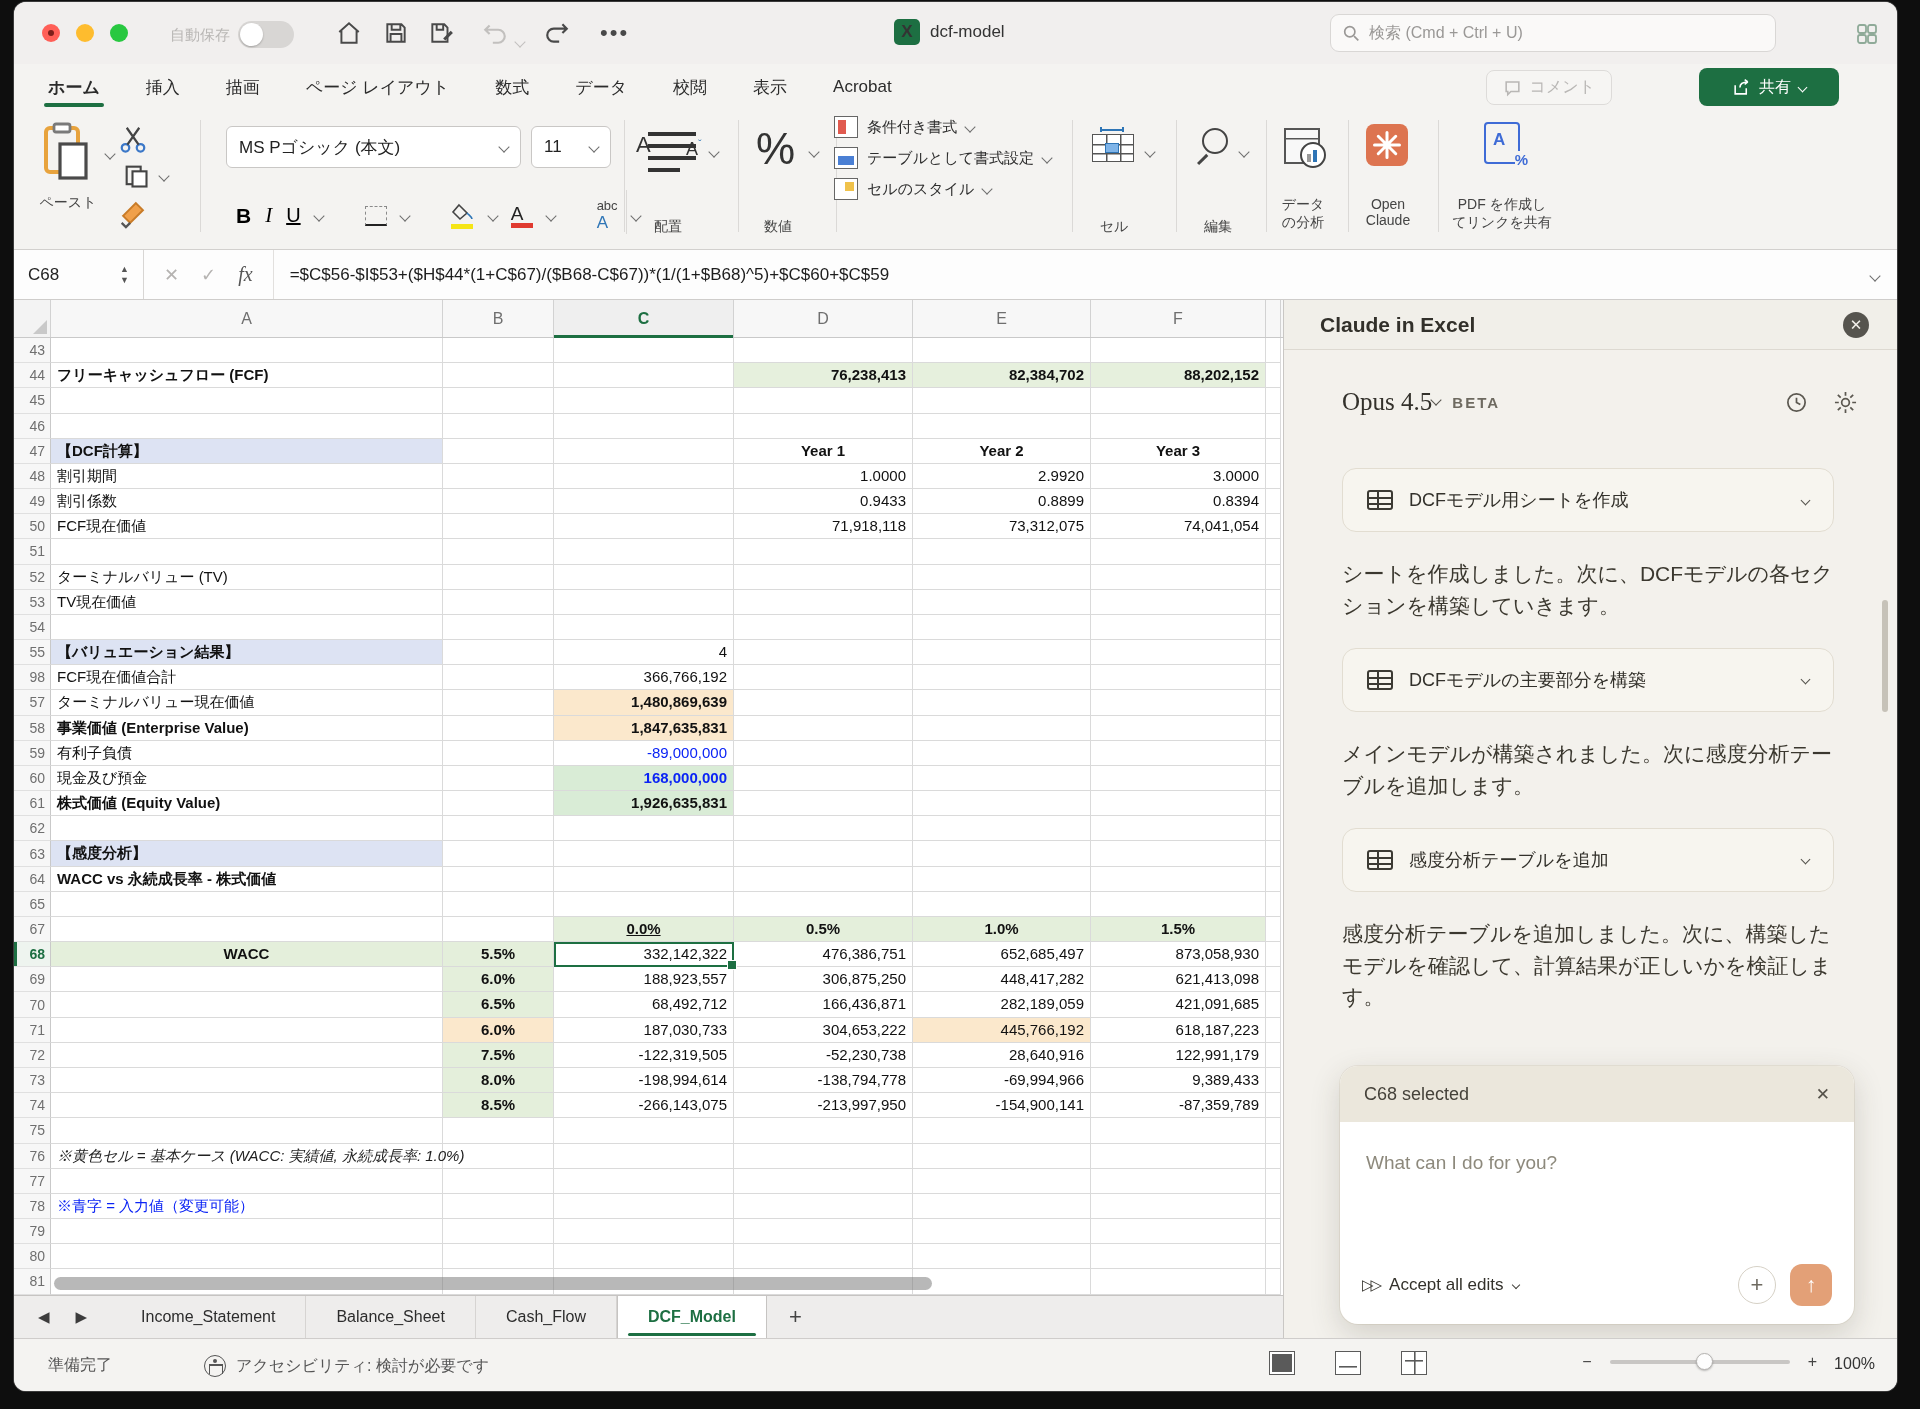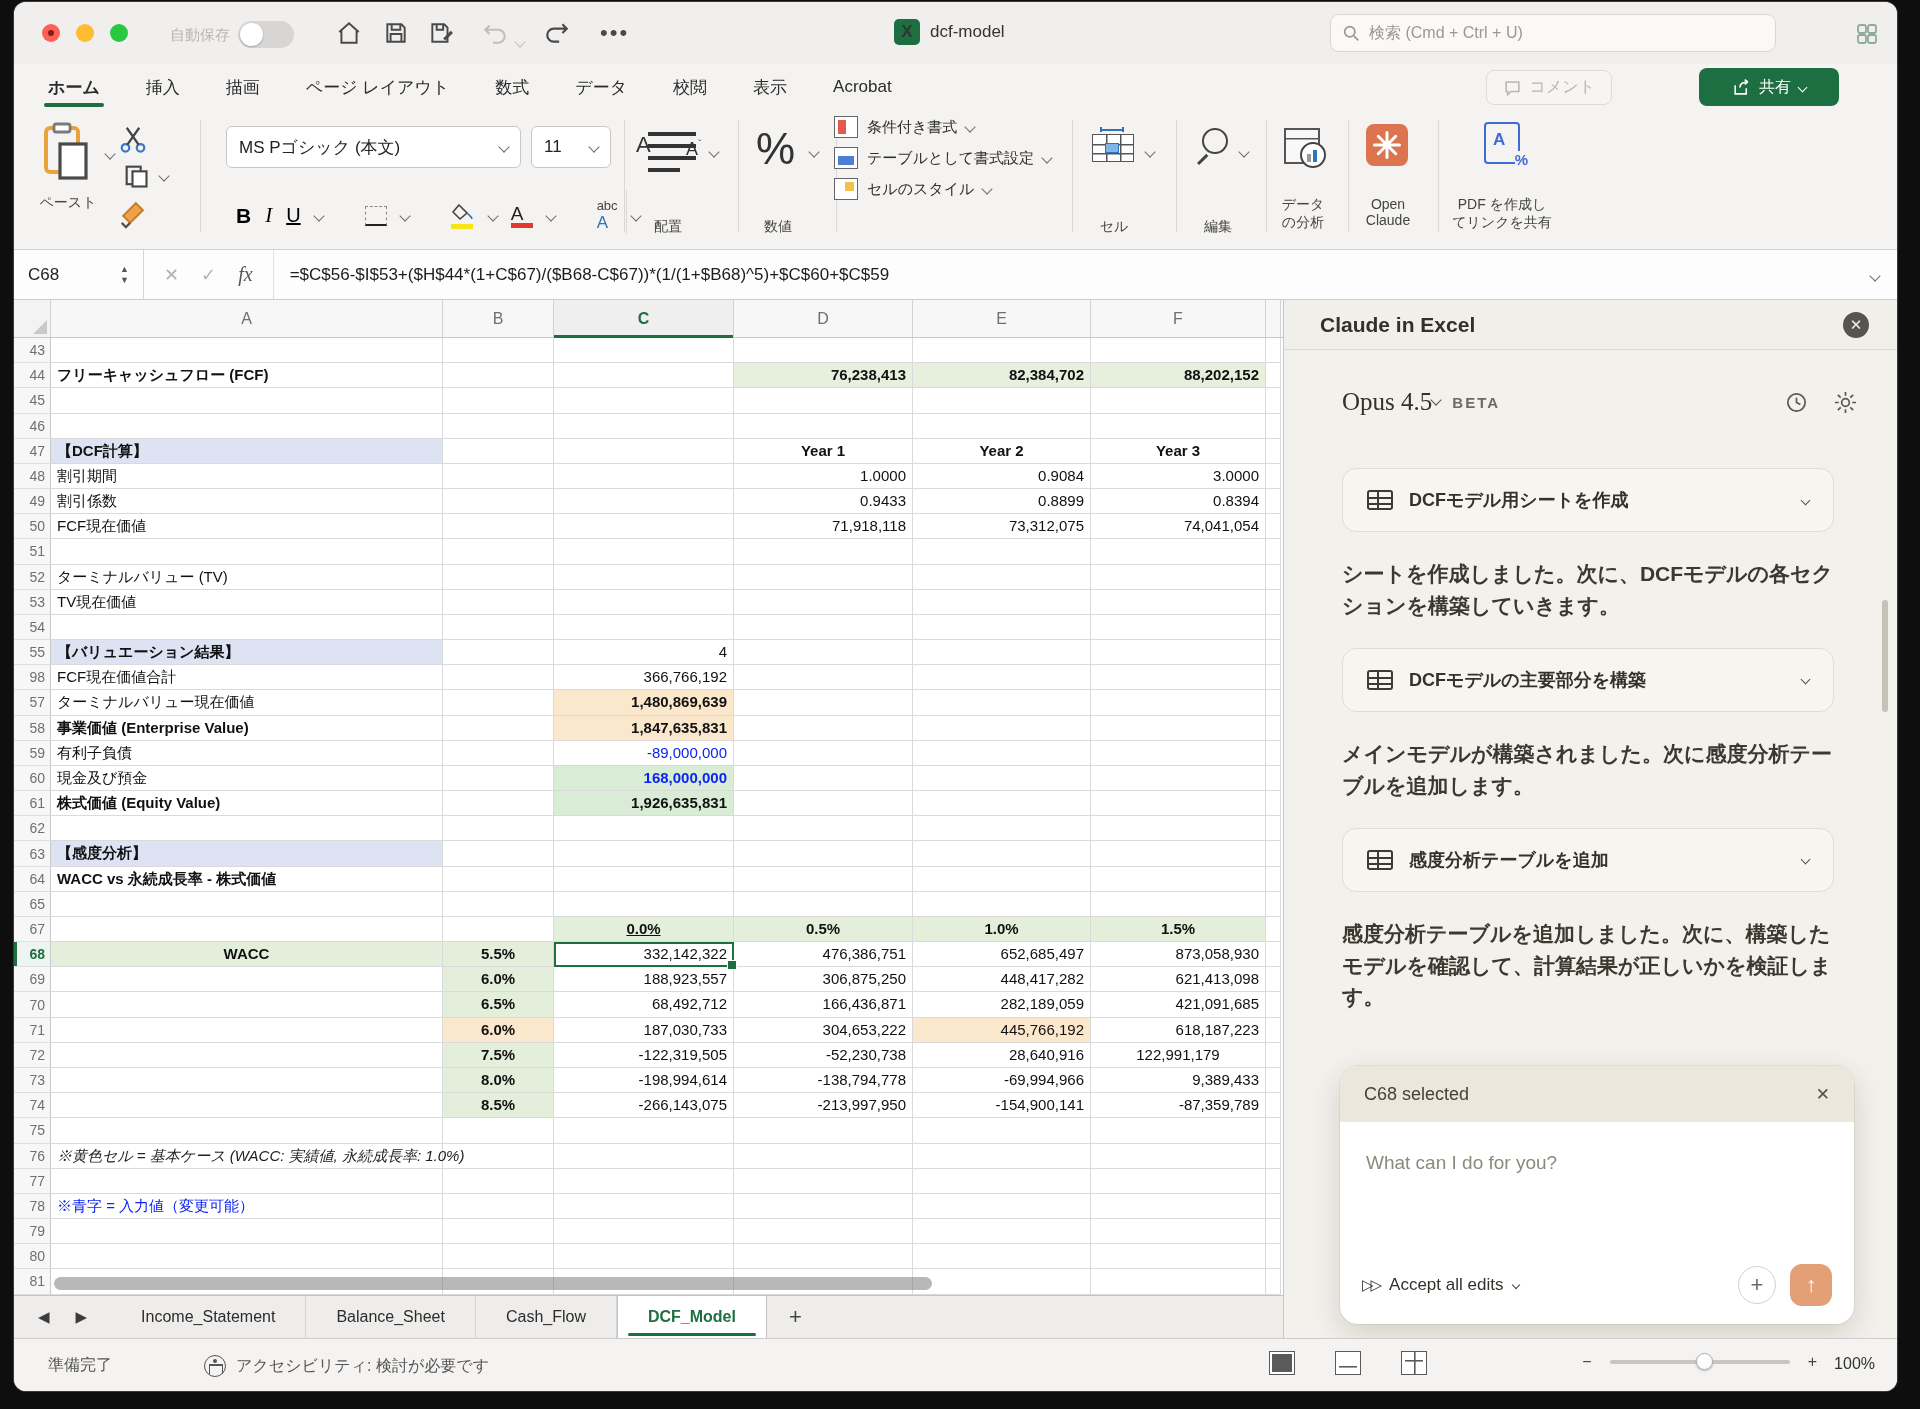--- a/index.html
+++ b/index.html
@@ -122,21 +122,21 @@
   .panel { width:614px; height:100%; background:#f3f1ec; border-left:1px solid #c9c7c4; position:relative; }
   .panelheader { height:50px; background:#f1efe9; border-bottom:1px solid #ddd9d1; display:flex; align-items:center; justify-content:space-between; padding:0 28px 0 36px; }
   .panelheader .ttl { font-size:21px; font-weight:bold; color:#32302a; }
   .pclose { width:26px; height:26px; border-radius:50%; background:#56544e; color:#f3f1ec; display:flex; align-items:center; justify-content:center; font-size:15px; }
   .modelrow { display:flex; align-items:center; padding:38px 40px 4px 58px; }
   .modelname { font-family:"Liberation Serif",serif; font-size:25px; color:#33312b; }
   .modelrow .chev { border-color:#55534d; margin-top:-4px; }
   .beta { font-size:15px; letter-spacing:2px; font-weight:bold; color:#6e6a60; margin-left:12px; }
   .mr-icons { margin-left:auto; display:flex; gap:26px; color:#5b5850; }
   .mr-icons svg { width:23px; height:23px; }
-  .items { padding:26px 24px 0 58px;font-weight:bold; }
+  .items { padding:26px 24px 0 58px; }
   .msg-card { height:64px; border:1px solid #e2ddd1; background:#f7f5ef; border-radius:14px; display:flex; align-items:center; padding:0 24px; gap:16px; margin:22px 0; width:492px; }
   .msg-card .lbl { font-size:18px; color:#33312b; }
   .msg-card .chev { margin-left:auto; border-color:#55534d; width:7px; height:7px; }
   .tblic { width:26px; height:20px; border:2px solid #3c3a34; border-radius:3px;
     background:linear-gradient(#3c3a34,#3c3a34) 0 5px/100% 2px no-repeat, linear-gradient(#3c3a34,#3c3a34) 0 11px/100% 2px no-repeat, linear-gradient(#3c3a34,#3c3a34) 8px 0/2px 100% no-repeat; }
   .msg-text { font-size:21px; line-height:1.52; color:#3b382f; margin:26px 0; width:496px; }
   .pscroll { position:absolute; right:9px; top:300px; width:6px; height:112px; border-radius:3px; background:#c6c2b8; }
   .inputcard { position:absolute; left:56px; top:766px; width:514px; height:258px; background:#fff; border-radius:18px; box-shadow:0 10px 30px rgba(60,55,40,.18), 0 0 0 1px #e8e4da; overflow:hidden; }
   .chip { height:56px; background:#ebe7dc; display:flex; align-items:center; justify-content:space-between; padding:0 24px; font-size:18px; color:#45423a; }
   .chip .x { font-size:17px; color:#55524a; }
@@ -455,21 +455,21 @@
             <div class="cell ctr bold" style="width: 178px;">Year 2</div>
             <div class="cell ctr bold" style="width: 175px;">Year 3</div>
             <div class="cell" style="width: 15px;"></div>
           </div>
           <div class="grow">
             <div class="rh">48</div>
             <div class="cell" style="width: 392px;">割引期間</div>
             <div class="cell" style="width: 111px;"></div>
             <div class="cell" style="width: 180px;"></div>
             <div class="cell num" style="width: 179px;">1.0000</div>
-            <div class="cell num" style="width: 178px;">0.9084</div>
+            <div class="cell num" style="width: 178px;">2.9920</div>
             <div class="cell num" style="width: 175px;">3.0000</div>
             <div class="cell" style="width: 15px;"></div>
           </div>
           <div class="grow">
             <div class="rh">49</div>
             <div class="cell" style="width: 392px;">割引係数</div>
             <div class="cell" style="width: 111px;"></div>
             <div class="cell" style="width: 180px;"></div>
             <div class="cell num" style="width: 179px;">0.9433</div>
             <div class="cell num" style="width: 178px;">0.8899</div>
@@ -686,21 +686,21 @@
             <div class="cell num" style="width: 175px;">618,187,223</div>
             <div class="cell" style="width: 15px;"></div>
           </div>
           <div class="grow">
             <div class="rh">72</div>
             <div class="cell" style="width: 392px;"></div>
             <div class="cell bold ctr bg-green" style="width: 111px;">7.5%</div>
             <div class="cell num" style="width: 180px;">-122,319,505</div>
             <div class="cell num" style="width: 179px;">-52,230,738</div>
             <div class="cell num" style="width: 178px;">28,640,916</div>
-            <div class="cell num" style="width: 175px; text-align: center;">122,991,179</div>
+            <div class="cell num" style="width: 175px;">122,991,179</div>
             <div class="cell" style="width: 15px;"></div>
           </div>
           <div class="grow">
             <div class="rh">73</div>
             <div class="cell" style="width: 392px;"></div>
             <div class="cell bold ctr bg-green" style="width: 111px;">8.0%</div>
             <div class="cell num" style="width: 180px;">-198,994,614</div>
             <div class="cell num" style="width: 179px;">-138,794,778</div>
             <div class="cell num" style="width: 178px;">-69,994,966</div>
             <div class="cell num" style="width: 175px;">9,389,433</div>

